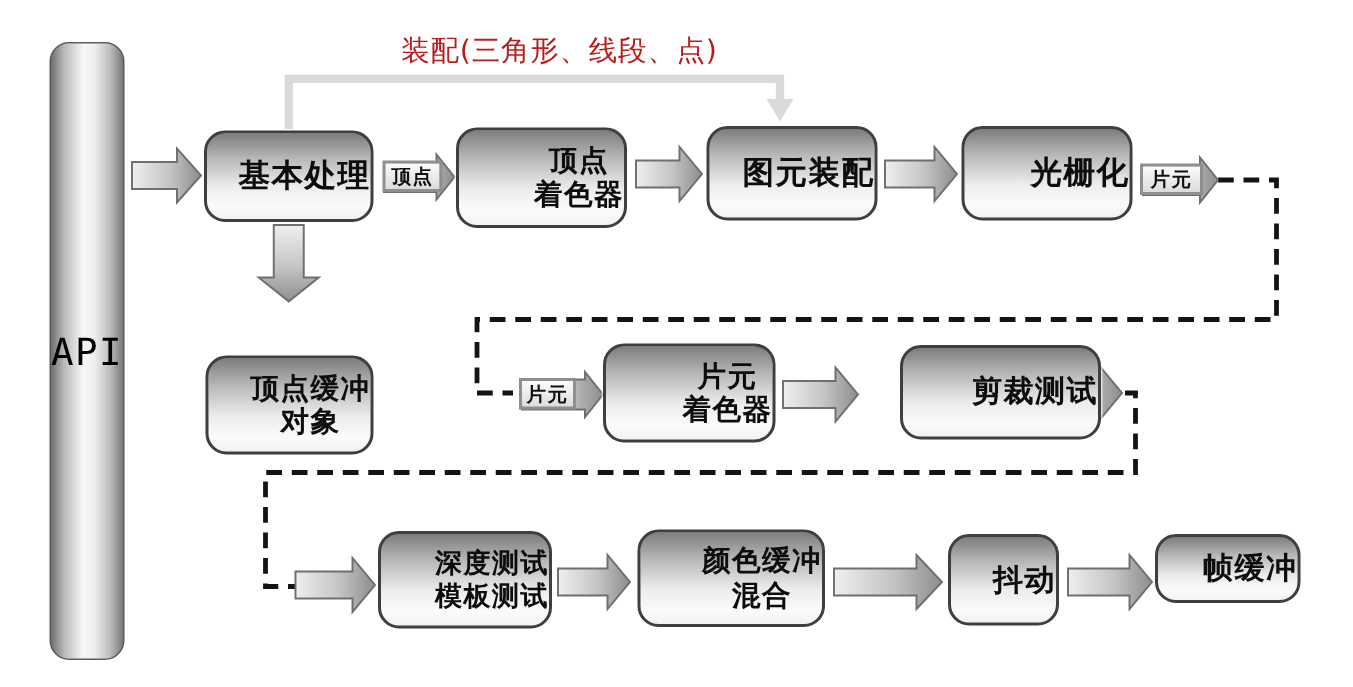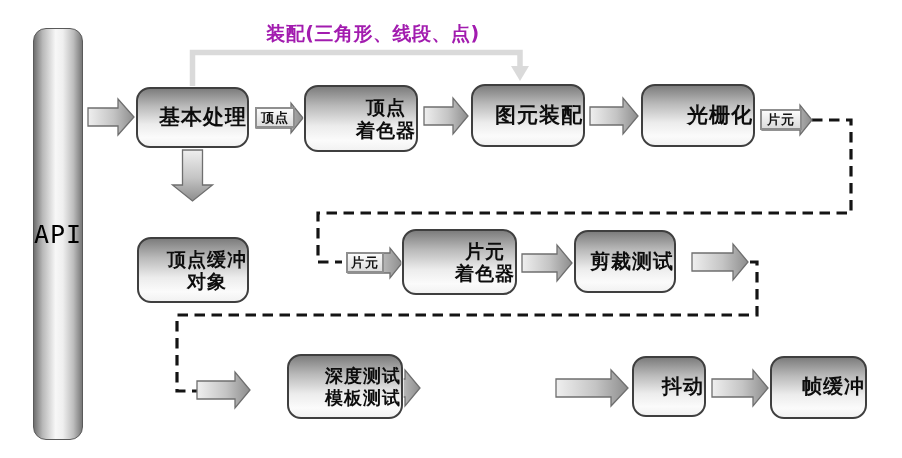--- a/index.html
+++ b/index.html
@@ -54,21 +54,21 @@
     box-sizing:border-box;
     border:2px solid #8f8f8f;
     background:linear-gradient(180deg,#fbfbfb,#dcdcdc);
     display:flex;align-items:center;justify-content:center;
     font-weight:bold;font-size:13px;color:#111;
     letter-spacing:1px;
   }
   .note{
     position:absolute;
     z-index:2;
-    font-weight:bold;font-size:19px;color:#a21caf;
+    font-weight:normal;font-size:19px;color:#b91c1c;
     letter-spacing:0.5px;
     text-align:center;
   }
 </style>
 </head>
 <body>
 
 <div class="canvas">
 
   <svg class="layer" width="902" height="458" viewBox="0 0 902 458">
@@ -132,32 +132,36 @@
 
   <div class="node" style="left:137px;top:205px;width:112px;height:66px;margin-top:32px;">
     <span class="lbl fs19">顶点缓冲
 对象</span>
   </div>
 
   <div class="node" style="left:402px;top:229px;width:115px;height:66px;">
     <span class="lbl fs19">片元
 着色器</span>
   </div>
-  <div class="node" style="left:574px;top:230px;width:102px;height:63px;font-family:Liberation Serif, serif;">
+  <div class="node" style="left:600px;top:230px;width:134px;height:63px;font-family:Liberation Serif, serif;">
     <span class="lbl fs20">剪裁测试</span>
   </div>
 
-  <div class="node" style="left:252px;top:354px;width:116px;height:65px;margin-left:35px;">
+  <div class="node" style="left:252px;top:354px;width:116px;height:65px;">
     <span class="lbl fs18">深度测试
 模板测试</span>
+  </div>
+  <div class="node" style="left:425px;top:353px;width:125px;height:65px;">
+    <span class="lbl fs19">颜色缓冲
+混合</span>
   </div>
   <div class="node" style="left:632px;top:356px;width:74px;height:61px;">
     <span class="lbl fs20">抖动</span>
   </div>
-  <div class="node" style="left:770px;top:356px;width:97px;height:63px;font-family:Liberation Mono, monospace;">
+  <div class="node" style="left:770px;top:356px;width:97px;height:46px;">
     <span class="lbl fs20">帧缓冲</span>
   </div>
 
   <div class="edge-label" style="left:255px;top:107px;width:40px;height:21px;">顶点</div>
   <div class="edge-label" style="left:760px;top:109px;width:42px;height:21px;">片元</div>
   <div class="edge-label" style="left:346px;top:252px;width:38px;height:21px;">片元</div>
 
 </div>
 
 </body></html>

